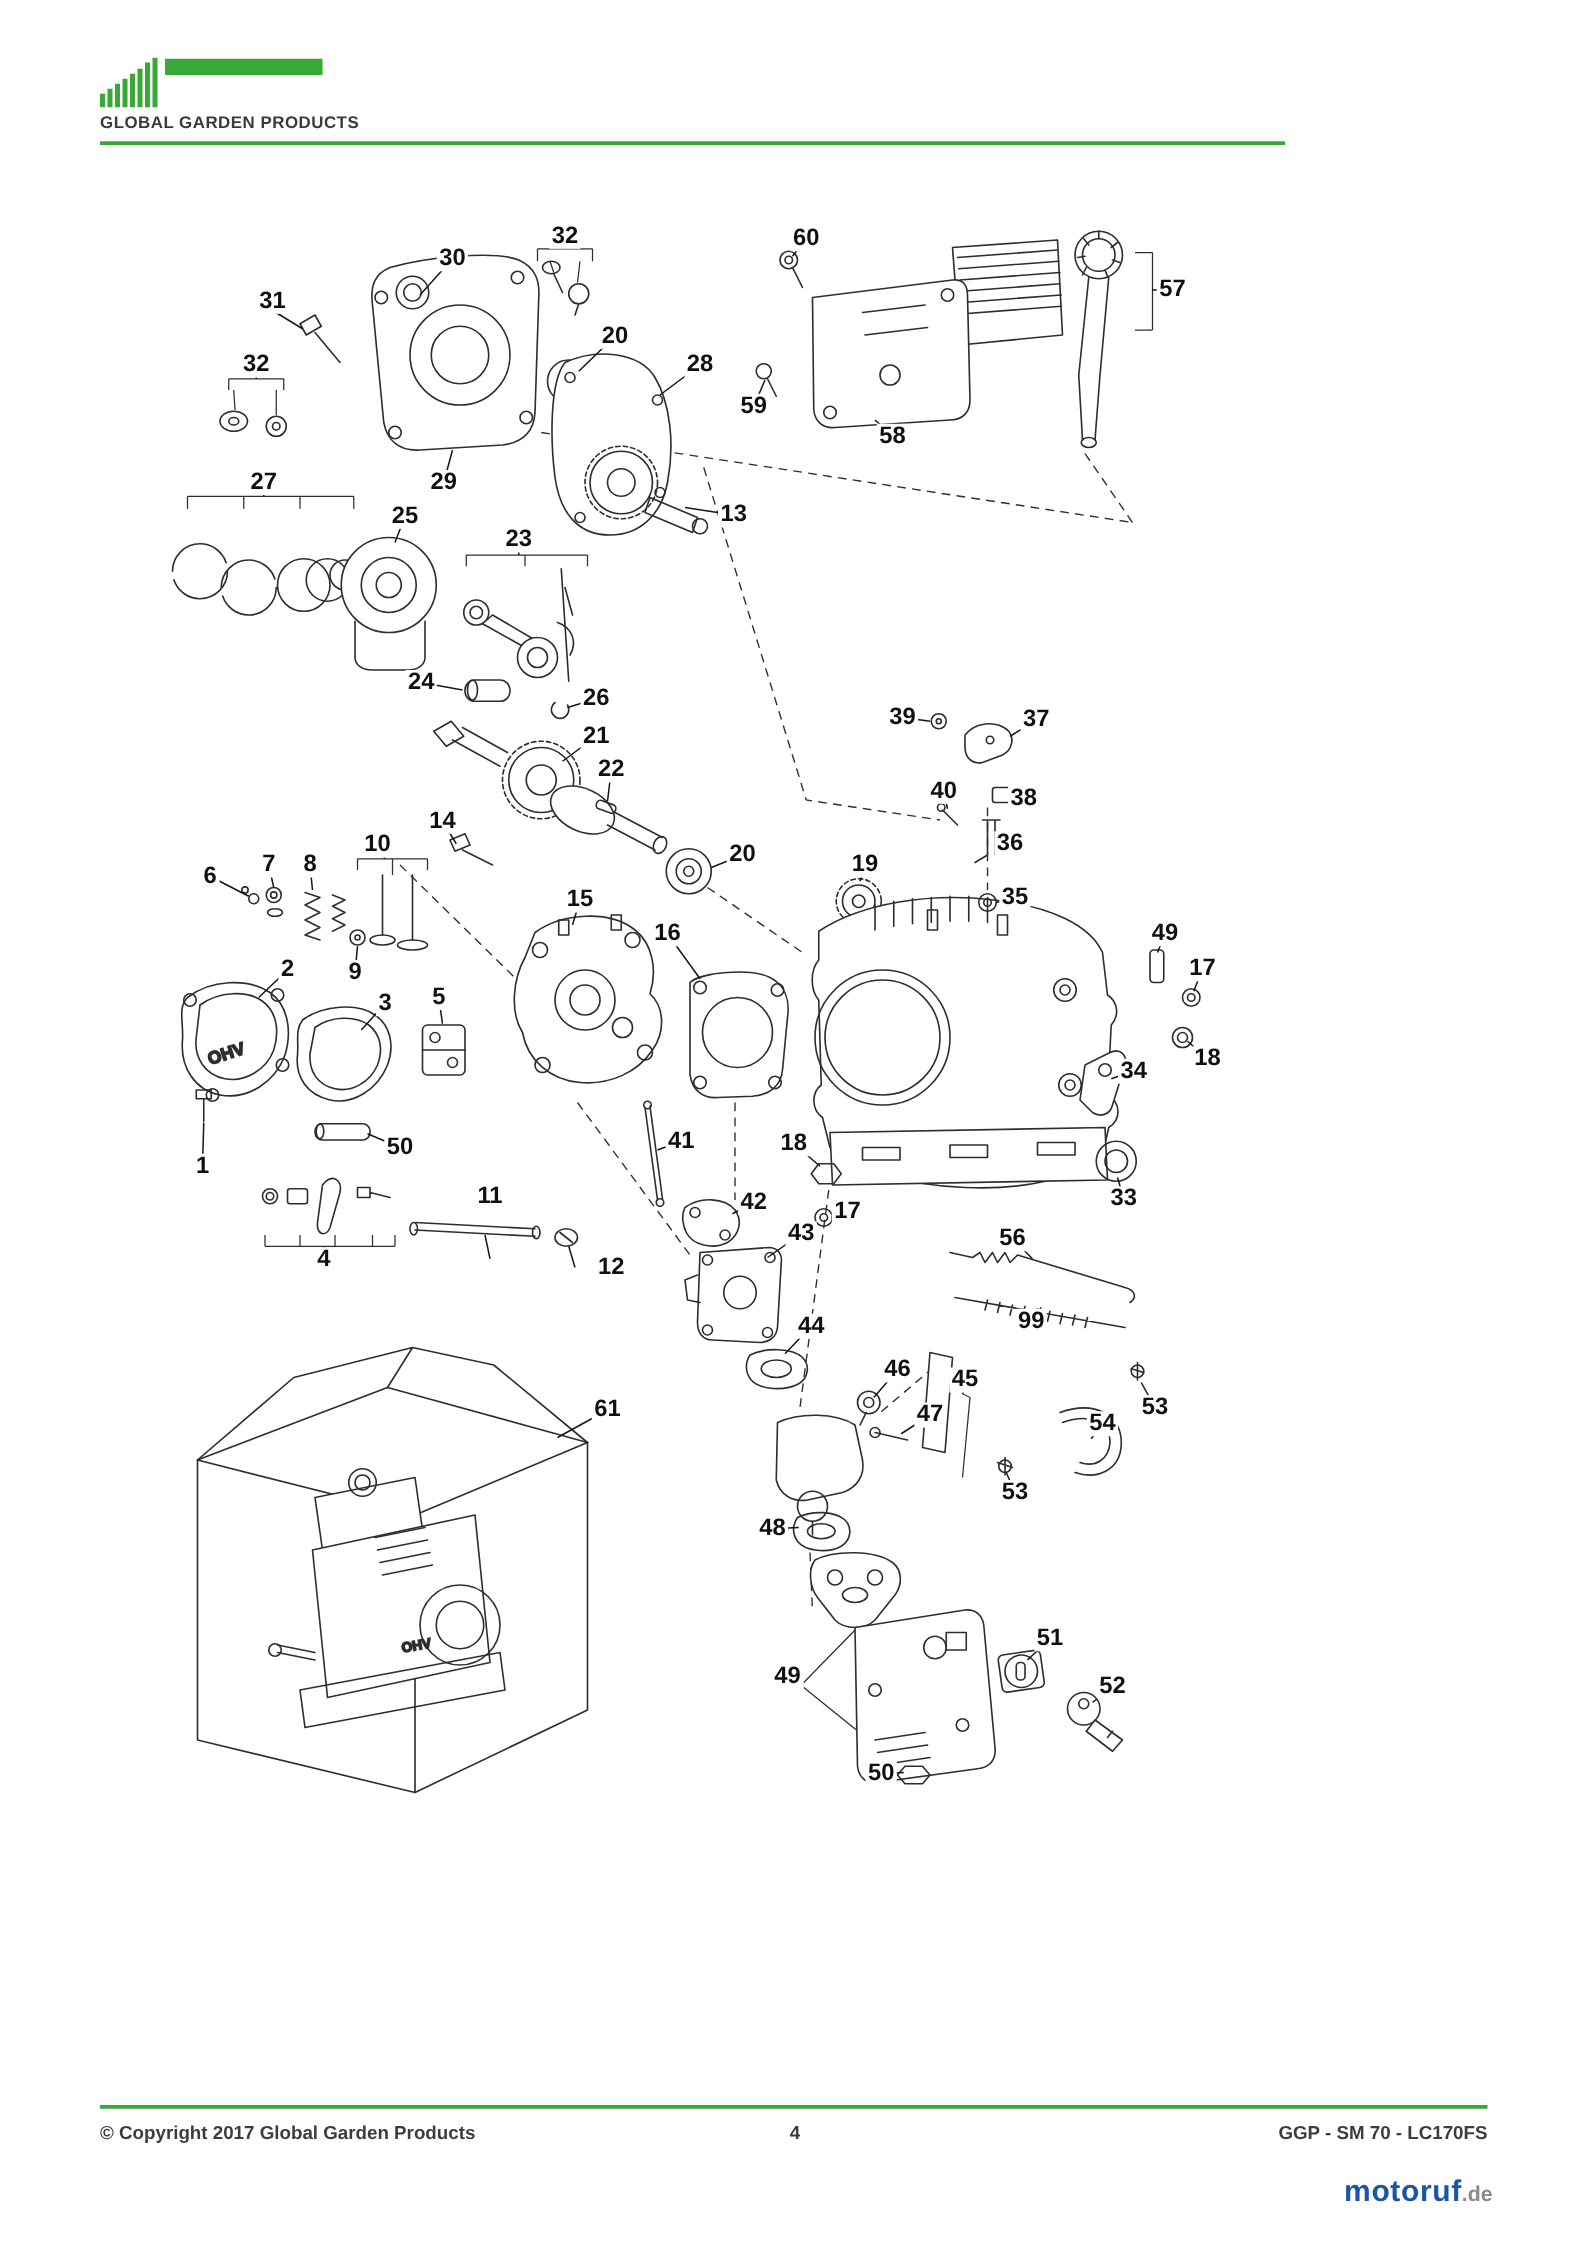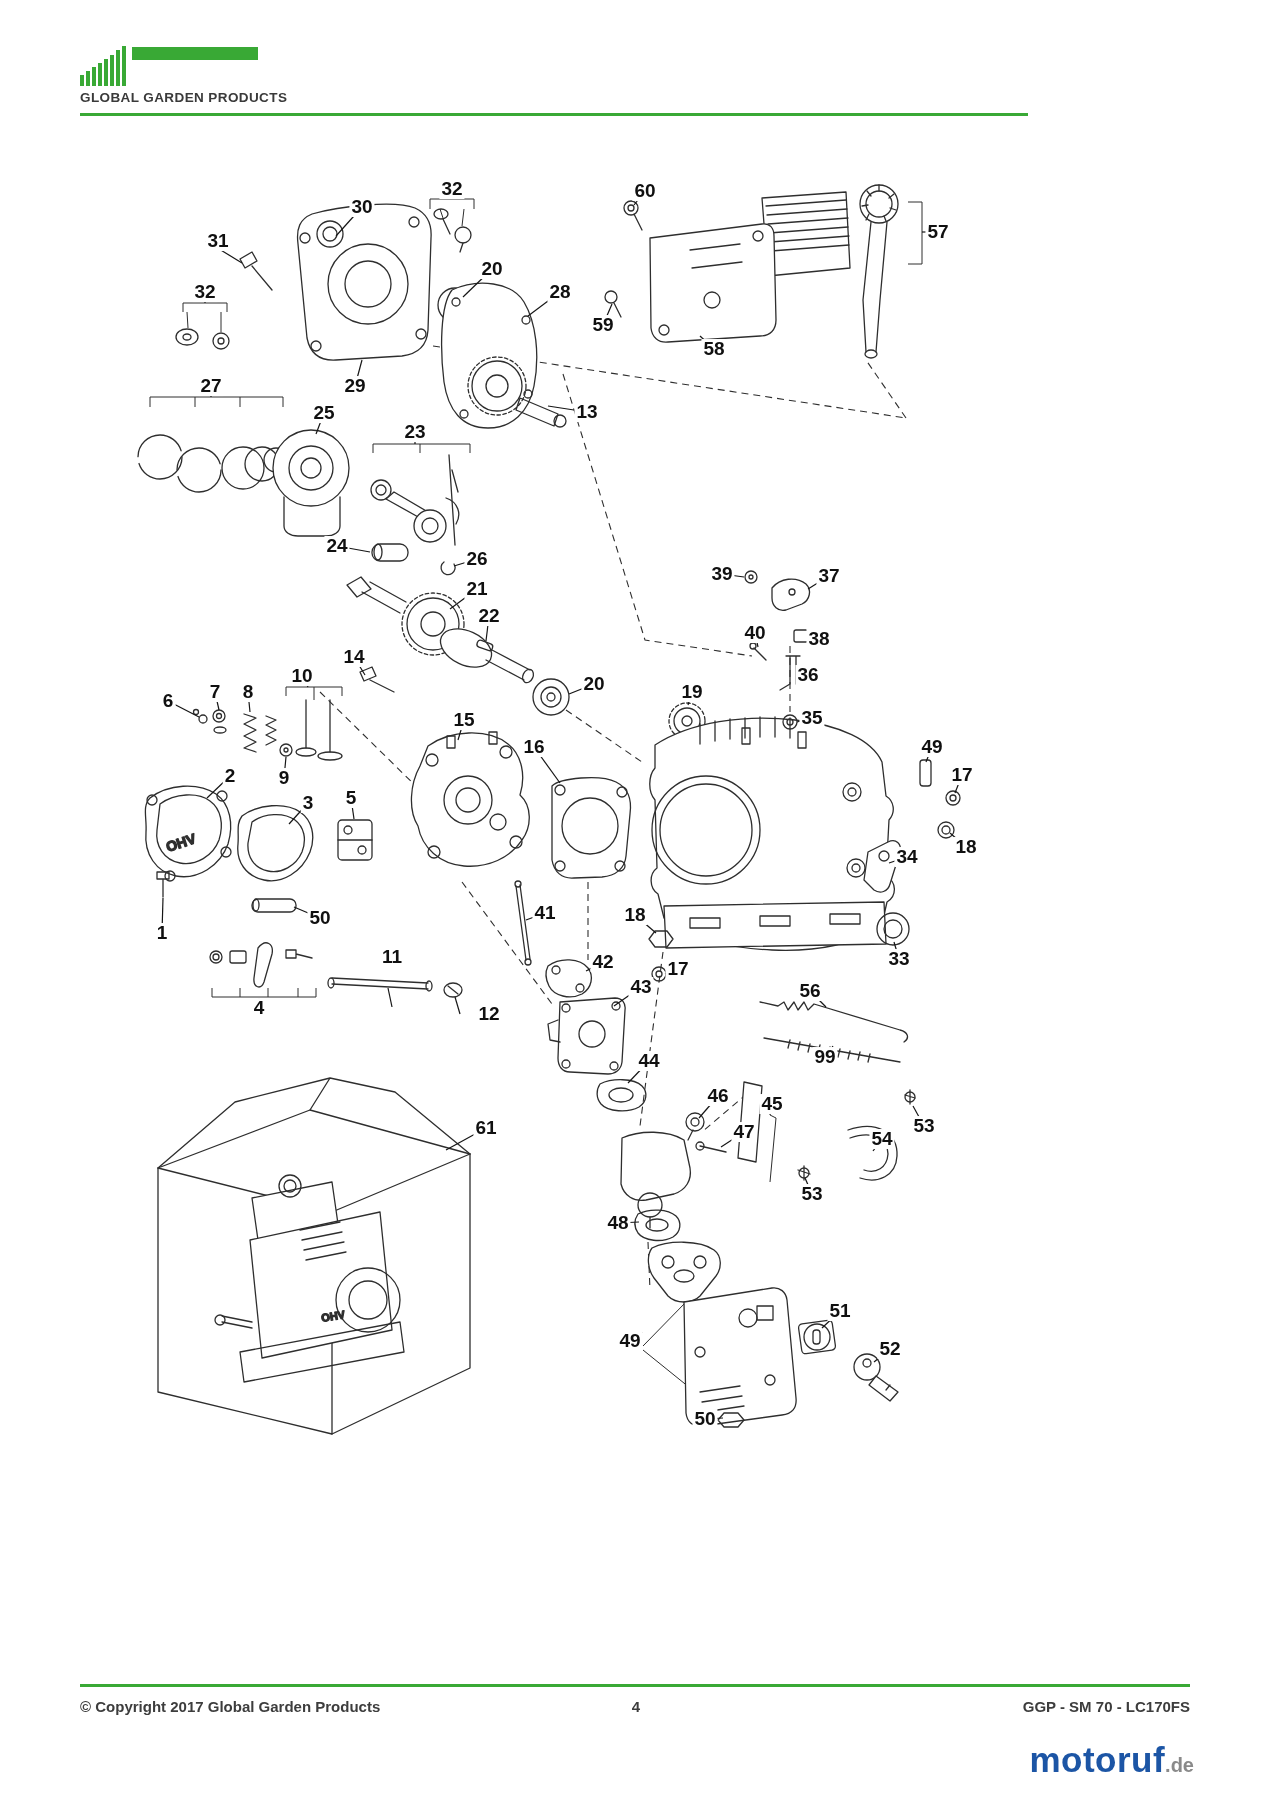--- a/index.html
+++ b/index.html
@@ -21,22 +21,22 @@
     font-size:19px; font-weight:bold; color:#101010;
     background:#fff; padding:0 2px; line-height:1.05; white-space:nowrap;
   }
 
   .footer-rule { position:absolute; left:80px; top:1684px; width:1110px; height:3px; background:var(--green); }
   .footer-copy { position:absolute; left:80px; top:1698px; font-size:15px; font-weight:bold; color:#3d3d3d; }
   .footer-page { position:absolute; left:50%; transform:translateX(-50%); top:1698px; font-size:15px; font-weight:bold; color:#3d3d3d; }
   .footer-doc  { position:absolute; right:82px; top:1698px; font-size:15px; font-weight:bold; color:#3d3d3d; }
 
   .watermark { position:absolute; right:78px; top:1740px; }
-  .wm-brand { font-size:35px; font-weight:bold; color:var(--wm-blue); letter-spacing:0.5px; }
-  .wm-suffix { font-size:20px; color:#8a8a8a; font-weight:bold; }
+  .wm-brand { font-size:24px; font-weight:bold; color:var(--wm-blue); letter-spacing:0.5px; }
+  .wm-suffix { font-size:17px; color:#8a8a8a; font-weight:bold; }
 
   svg .ln   { stroke:var(--line); fill:none; stroke-width:1.3; stroke-linecap:round; stroke-linejoin:round; }
   svg .lnf  { stroke:var(--line); fill:#fff; stroke-width:1.3; stroke-linecap:round; stroke-linejoin:round; }
   svg .dash { stroke:var(--line); fill:none; stroke-width:1.1; stroke-dasharray:7 5; }
   svg .thin { stroke:var(--line); fill:none; stroke-width:1; }
   svg .teeth{ stroke:var(--line); fill:none; stroke-width:1.3; stroke-dasharray:3.5 2.5; }
   svg text.drawtext { font-family:"Liberation Sans",sans-serif; font-weight:bold; fill:#2f2f2f; }
   .logo-green { fill:var(--green); }
 </style>
 </head>

